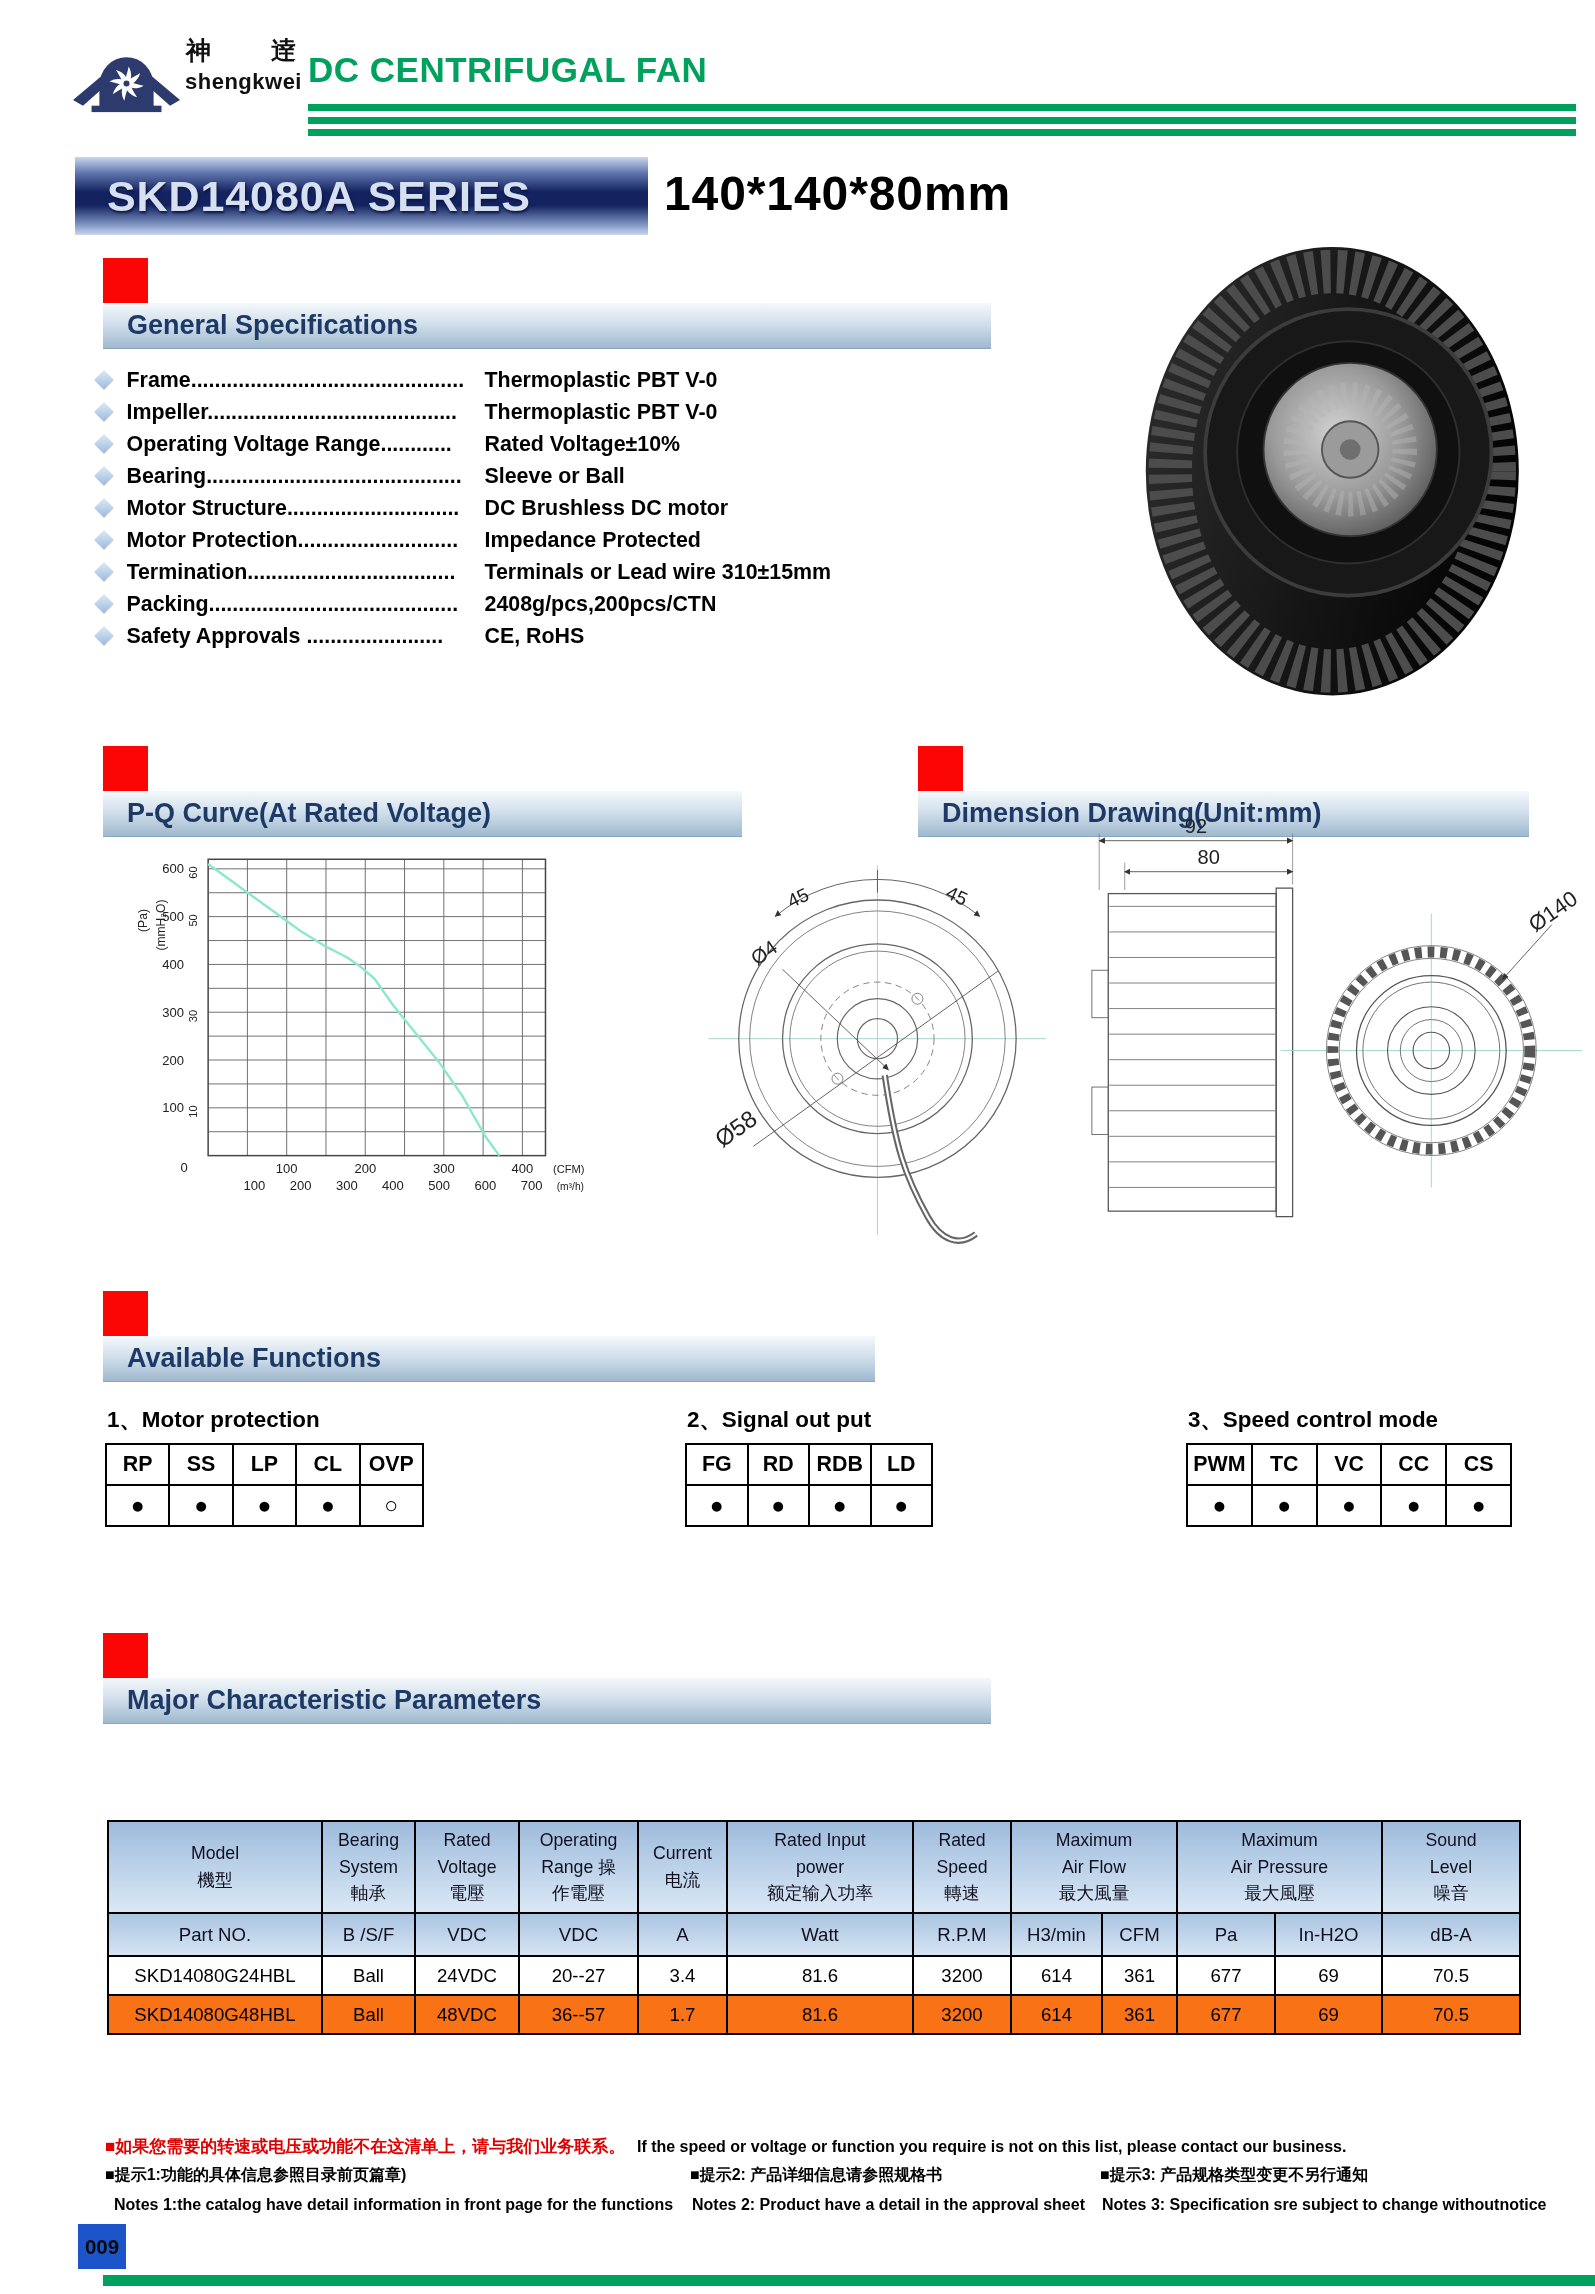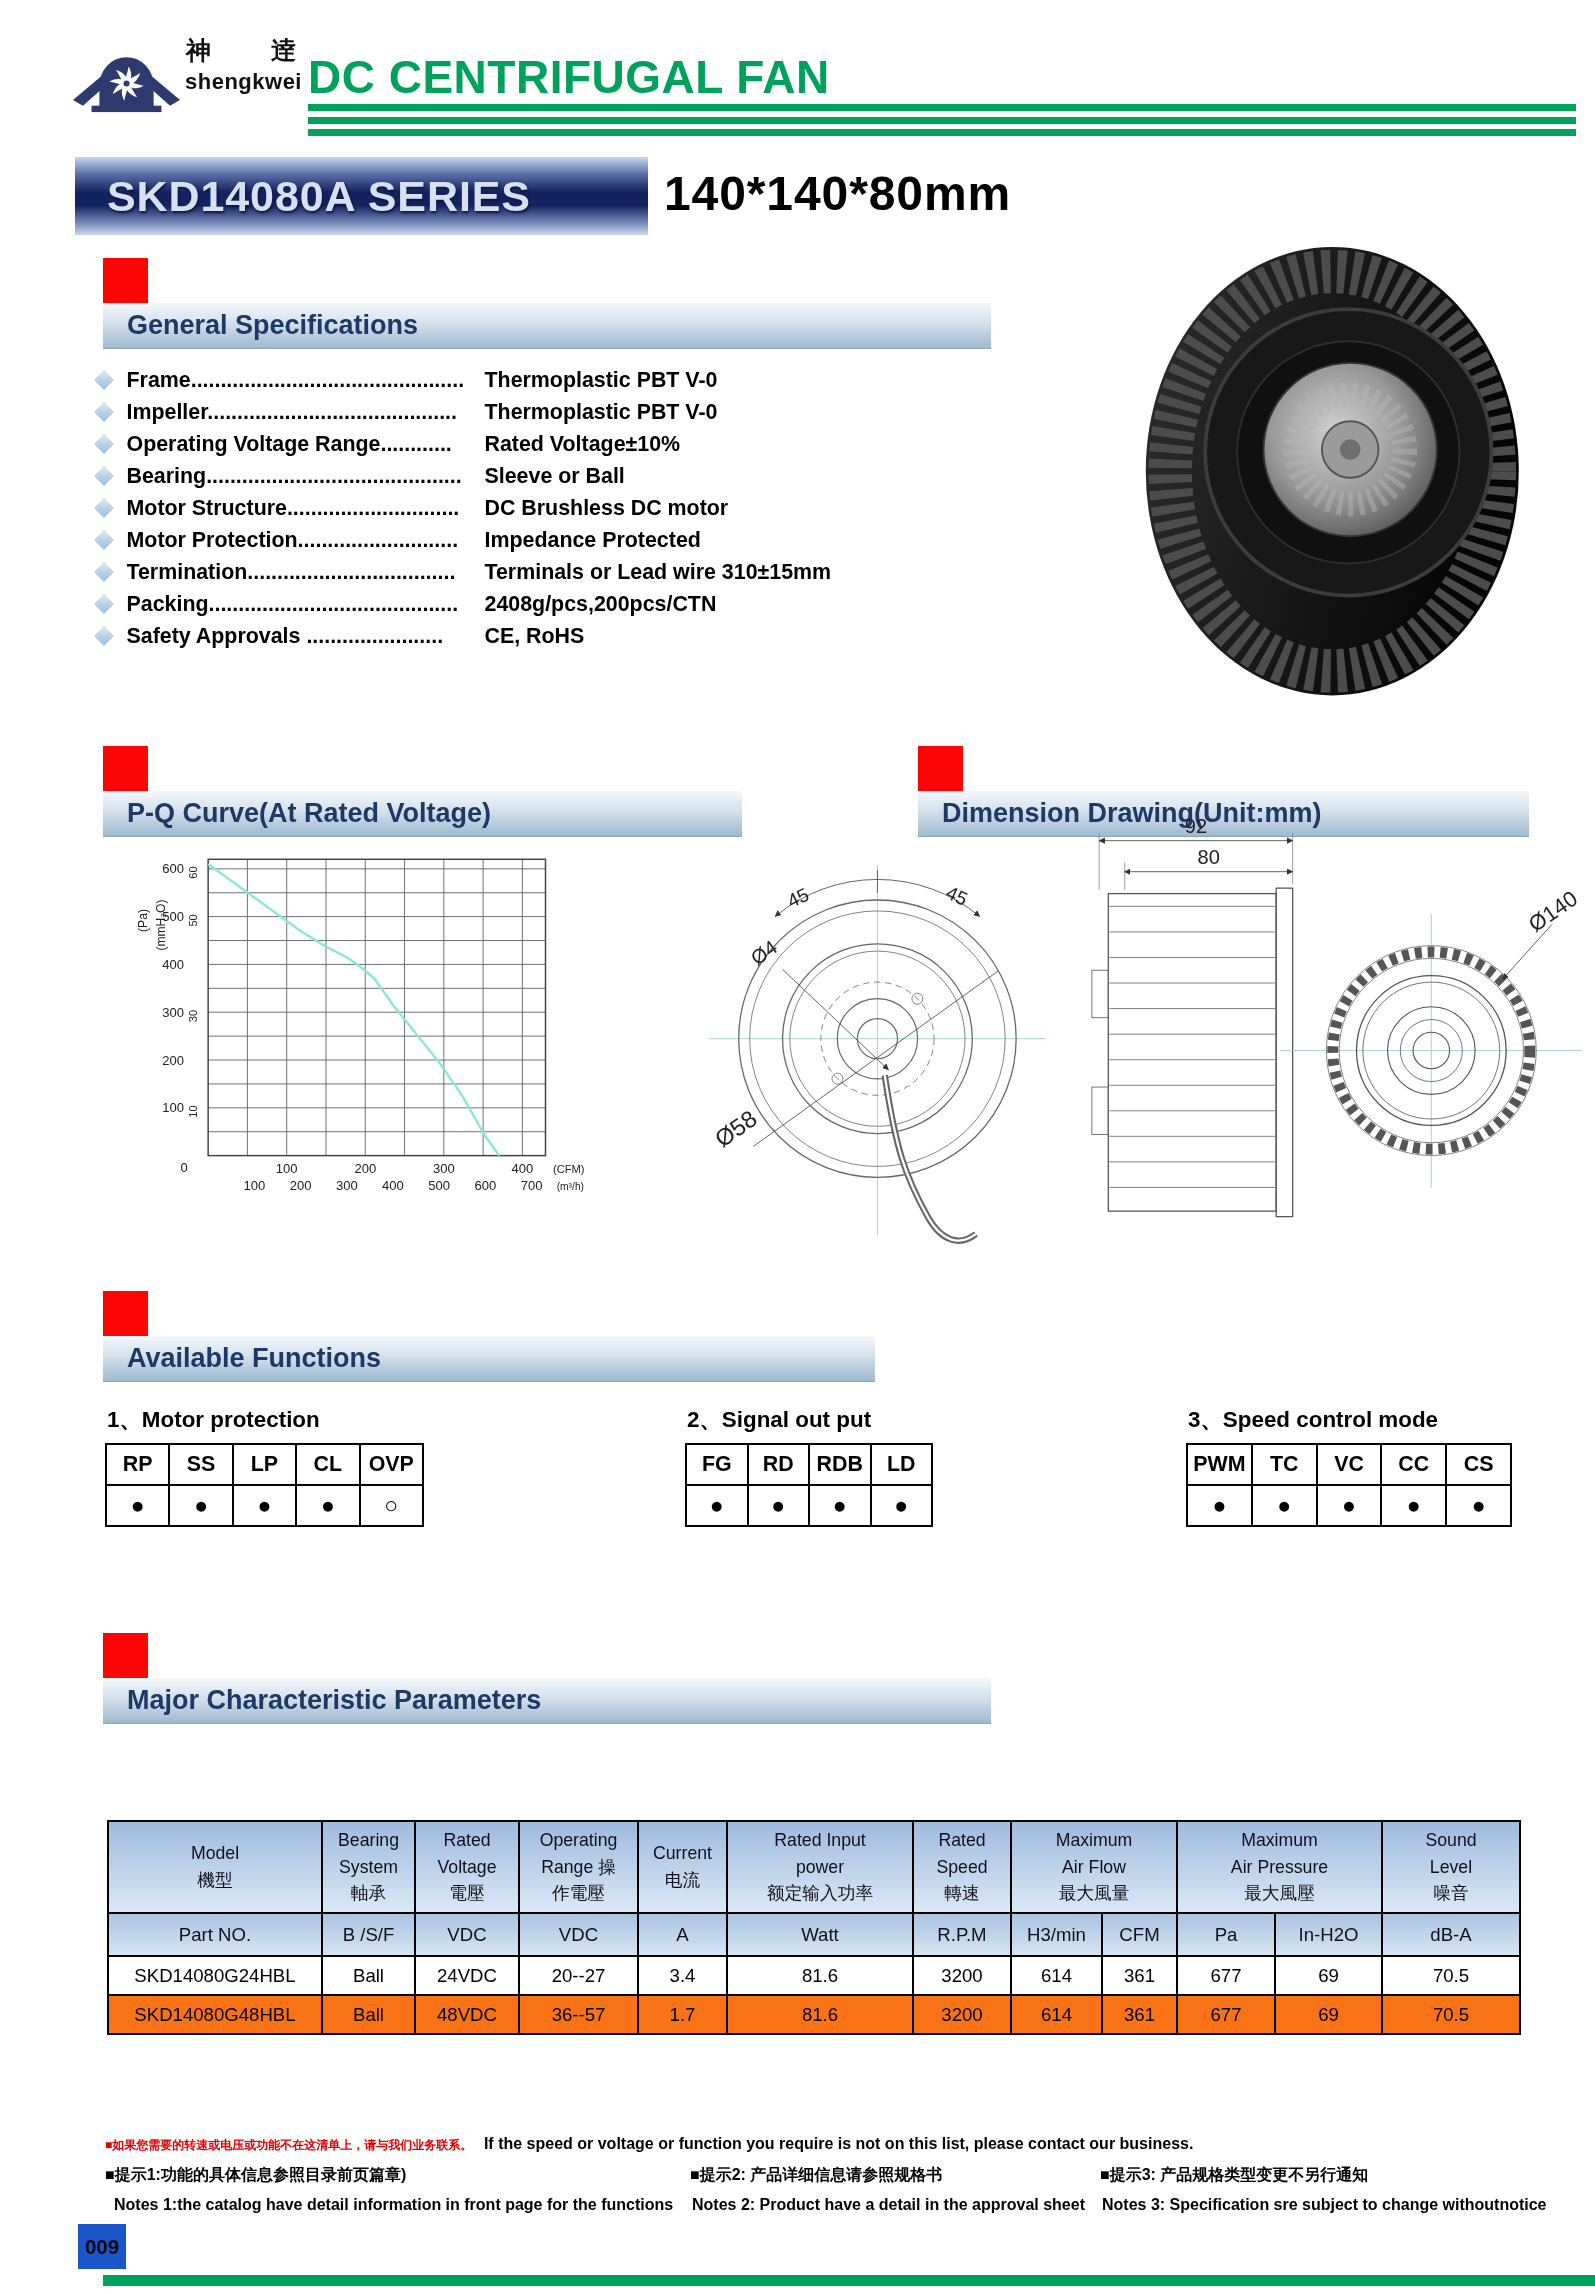--- a/index.html
+++ b/index.html
@@ -4,21 +4,21 @@
 <style>
   html,body{margin:0;padding:0;}
   body{width:1596px;height:2294px;position:relative;background:#fff;
        font-family:"Liberation Sans",sans-serif;color:#000;overflow:hidden;}
   .abs{position:absolute;}
 
   
   .brand-cn{left:186px;top:34px;width:110px;display:flex;justify-content:space-between;
             font-size:25px;font-weight:bold;color:#111;}
   .brand-en{left:185px;top:69px;font-size:22px;font-weight:600;color:#111;letter-spacing:0.5px;}
-  .page-title{left:308px;top:50px;font-size:46px;font-weight:bold;color:#00a15c;letter-spacing:0.5px;}
+  .page-title{left:308px;top:50px;font-size:35px;font-weight:bold;color:#00a15c;letter-spacing:0.5px;}
   .stripe{left:308px;width:1268px;height:6.5px;background:#00a15c;}
 
   
   .series-box{left:75px;top:157px;width:573px;height:78px;display:flex;align-items:center;
       background:linear-gradient(180deg,#c9d7ee 0%,#5a6fa8 22%,#13235f 45%,#13235f 62%,#7c92c0 86%,#c9d7ee 100%);}
   .series-box span{padding-left:32px;font-size:43px;font-weight:bold;color:#d6e0f0;
       letter-spacing:0.9px;text-shadow:0.9px 1.9px 2.8px #0a1540;}
   .series-dims{left:664px;top:166px;font-size:48px;font-weight:bold;letter-spacing:0.9px;color:#000;}
 
   
@@ -47,21 +47,21 @@
   
   .ptable{position:absolute;left:107px;top:1820px;width:1413px;border-collapse:collapse;table-layout:fixed;}
   .ptable th,.ptable td{border:2.3px solid #000;text-align:center;vertical-align:middle;}
   .ptable tr.ph th{background:linear-gradient(180deg,#9ebbdc 0%,#dae8f6 100%);
       font-weight:normal;font-size:17.7px;white-space:pre-line;line-height:1.5;height:88px;color:#10101e;}
   .ptable tr.ps td{background:linear-gradient(180deg,#aac4e1 0%,#d5e4f3 100%);font-size:18.6px;height:39px;color:#10101e;}
   .ptable tr.pr0 td{background:#ffffff;font-size:18.6px;height:35px;border-radius:18px;}
   .ptable tr.pr1 td{background:#f97316;font-size:18.6px;height:35px;}
 
   
-  .note-red{color:#e00000;font-weight:bold;font-size:12px;text-align:right;}
+  .note-red{color:#e00000;font-weight:bold;font-size:17px;text-align:right;}
   .note-black{color:#000;font-weight:bold;font-size:16px;}
   .pageno{left:78px;top:2224px;width:48px;height:45px;background:#1c54c9;display:flex;
       align-items:center;justify-content:center;font-size:20.5px;font-weight:bold;color:#0a0a0a;}
   .bottom-bar{left:103px;top:2275px;width:1493px;height:11.2px;background:#00a15c;}
 
   svg text{font-family:"Liberation Sans",sans-serif;}
 </style>
 </head>
 <body>
 

